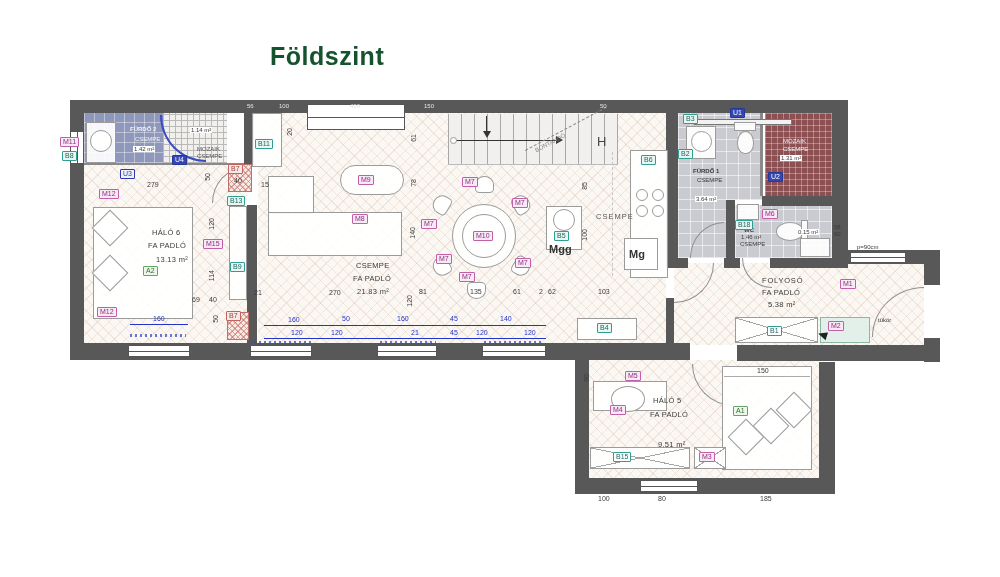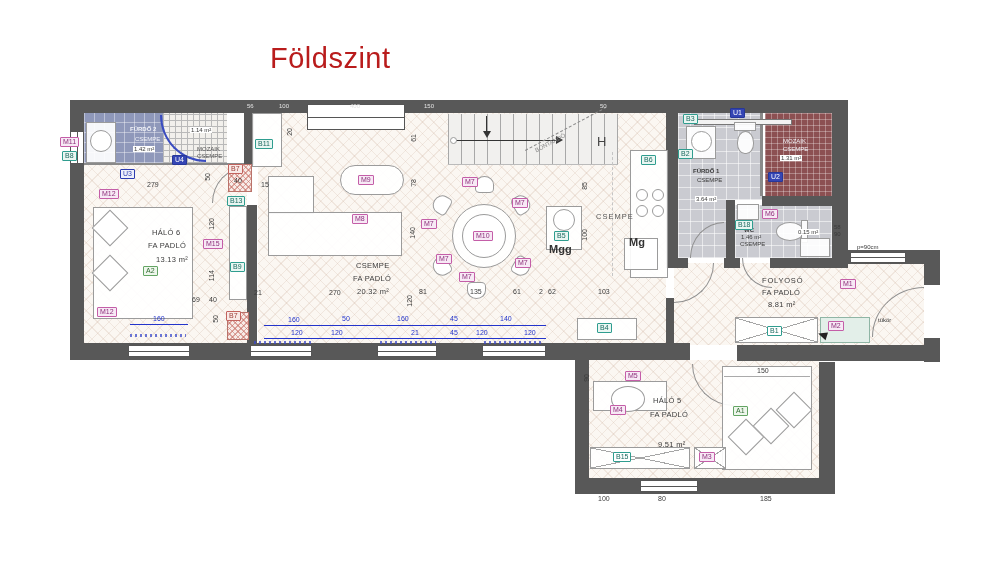--- a/index.html
+++ b/index.html
@@ -1,17 +1,17 @@
 <!DOCTYPE html>
 <html><head>
 <meta charset="utf-8">
 <style>
   html,body{margin:0;padding:0;background:#fff;font-family:"Liberation Sans",sans-serif}
   .plan{position:relative;width:1000px;height:577px;background:#fff;overflow:hidden}
-  .title{position:absolute;font-size:29px;font-weight:normal;color:#b91c1c;letter-spacing:.5px}
+  .title{position:absolute;font-size:25px;font-weight:bold;color:#14532d;letter-spacing:.5px}
   .w{position:absolute;background:#585858}
   .wl{position:absolute;background:#8a8a8a}
   .fl{position:absolute}
   .wood{background:repeating-linear-gradient(45deg,rgba(202,172,152,.22) 0 1px,transparent 1px 8px),repeating-linear-gradient(-45deg,rgba(202,172,152,.22) 0 1px,transparent 1px 8px),#fbf7f2}
   .btile{background:repeating-linear-gradient(0deg,rgba(255,255,255,.4) 0 1px,transparent 1px 10px),repeating-linear-gradient(90deg,rgba(255,255,255,.4) 0 1px,transparent 1px 10px),#8f98ba}
   .gtile{background:repeating-linear-gradient(0deg,rgba(255,255,255,.55) 0 1px,transparent 1px 12px),repeating-linear-gradient(90deg,rgba(255,255,255,.55) 0 1px,transparent 1px 12px),#cacbd1}
   .mos1{background:repeating-linear-gradient(0deg,#b9b9b9 0 1px,transparent 1px 6px),repeating-linear-gradient(90deg,#b9b9b9 0 1px,transparent 1px 6px),#f2f0ec}
   .mos2{background:repeating-linear-gradient(0deg,rgba(255,255,255,.3) 0 1px,transparent 1px 6px),repeating-linear-gradient(90deg,rgba(255,255,255,.3) 0 1px,transparent 1px 6px),#8c5052}
   .stairs{background:repeating-linear-gradient(90deg,#a8a8a8 0 1px,transparent 1px 13px),#f1f0ee;border-bottom:1px solid #bbb}
   .shaft{position:absolute;background:repeating-linear-gradient(45deg,rgba(198,106,96,.55) 0 1px,transparent 1px 4px),repeating-linear-gradient(-45deg,rgba(198,106,96,.55) 0 1px,transparent 1px 4px),#f7ebe7;border:1px solid #b9736b;box-sizing:border-box}
@@ -189,21 +189,21 @@
   <div class="furn circ" style="left:462px;top:214px;width:44px;height:44px"></div>
   <span class="tg tm" style="left:473px;top:231px">M10</span>
   <span class="tg tm" style="left:462px;top:177px">M7</span>
   <span class="tg tm" style="left:512px;top:198px">M7</span>
   <span class="tg tm" style="left:515px;top:258px">M7</span>
   <span class="tg tm" style="left:459px;top:272px">M7</span>
   <span class="tg tm" style="left:436px;top:254px">M7</span>
   <span class="tg tm" style="left:421px;top:219px">M7</span>
   <div class="rt" style="left:356px;top:261px">CSEMPE</div>
   <div class="rt" style="left:353px;top:274px">FA PADLÓ</div>
-  <div class="rt" style="left:357px;top:287px">20.32 m²</div>
+  <div class="rt" style="left:357px;top:287px">21.83 m²</div>
   <div class="furn" style="left:577px;top:318px;width:60px;height:22px"></div>
   <span class="tg tb" style="left:597px;top:323px">B4</span>
   <span class="dm dv" style="left:410px;top:134px">61</span>
   <span class="dm dv" style="left:410px;top:179px">78</span>
   <span class="dm dv" style="left:409px;top:227px">140</span>
   <span class="dm dv" style="left:406px;top:295px">120</span>
   <span class="dm" style="left:254px;top:289px">21</span>
   <span class="dm" style="left:329px;top:289px">270</span>
   <span class="dm" style="left:419px;top:288px">81</span>
   <span class="dm" style="left:470px;top:288px">135</span>
@@ -218,21 +218,21 @@
   <div class="furn circ" style="left:636px;top:189px;width:12px;height:12px"></div>
   <div class="furn circ" style="left:652px;top:189px;width:12px;height:12px"></div>
   <div class="furn circ" style="left:636px;top:205px;width:12px;height:12px"></div>
   <div class="furn circ" style="left:652px;top:205px;width:12px;height:12px"></div>
   <span class="tg tb" style="left:641px;top:155px">B6</span>
   <div class="furn" style="left:546px;top:206px;width:36px;height:44px"></div>
   <div class="furn circ" style="left:553px;top:209px;width:22px;height:22px"></div>
   <span class="tg tb" style="left:554px;top:231px">B5</span>
   <div class="rt big" style="left:549px;top:243px">Mgg</div>
   <div class="furn" style="left:624px;top:238px;width:34px;height:32px"></div>
-  <div class="rt big" style="left:629px;top:236px">Mg</div>
+  <div class="rt big" style="left:629px;top:248px">Mg</div>
   <span class="dm dv" style="left:581px;top:182px">85</span>
   <span class="dm dv" style="left:581px;top:229px">100</span>
 
   <div class="furn" style="left:694px;top:119px;width:98px;height:6px;background:#f2f2f2;border-color:#777"></div>
   <span class="tg tu" style="left:730px;top:108px">U1</span>
   <span class="tg tb" style="left:683px;top:114px">B3</span>
   <span class="tg tb" style="left:678px;top:149px">B2</span>
   <div class="furn" style="left:686px;top:126px;width:30px;height:33px"></div>
   <div class="furn circ" style="left:691px;top:131px;width:21px;height:21px"></div>
   <div class="furn" style="left:734px;top:122px;width:22px;height:9px"></div>
@@ -250,21 +250,21 @@
   <div class="furn" style="left:776px;top:222px;width:28px;height:19px;border-radius:50%"></div>
   <div class="furn" style="left:801px;top:220px;width:7px;height:23px"></div>
   <div class="rt rts" style="left:744px;top:227px;font-weight:bold">WC</div>
   <div class="rt rts" style="left:741px;top:234px">1.46 m²</div>
   <div class="rt rts" style="left:740px;top:241px">CSEMPE</div>
   <div class="rt rts" style="left:797px;top:229px;background:#fff;padding:0 1px">0.15 m²</div>
   <div class="furn" style="left:800px;top:238px;width:30px;height:19px"></div>
 
   <div class="rt" style="left:762px;top:276px;letter-spacing:.8px">FOLYOSÓ</div>
   <div class="rt" style="left:762px;top:288px">FA PADLÓ</div>
-  <div class="rt" style="left:768px;top:300px">8.81 m²</div>
+  <div class="rt" style="left:768px;top:300px">5.38 m²</div>
   <span class="tg tm" style="left:840px;top:279px">M1</span>
   <div class="furn xbox" style="left:735px;top:317px;width:83px;height:26px"></div>
   <span class="tg tb" style="left:767px;top:326px;background:#fff">B1</span>
   <div class="furn" style="left:820px;top:317px;width:50px;height:26px;background:#e3efe9;border-color:#8fb5a5"></div>
   <span class="tg tm" style="left:828px;top:321px">M2</span>
   <div class="rt rts" style="left:878px;top:317px">tükör</div>
   <div class="tri" style="left:818px;top:331px;border-right:9px solid #222;border-top:4px solid transparent;border-bottom:4px solid transparent;transform:rotate(18deg)"></div>
   <div class="rt rts" style="left:857px;top:244px">p=90cm</div>
   <span class="dm" style="left:834px;top:223px;font-size:6px">58</span>
   <span class="dm" style="left:834px;top:230px;font-size:6px">90</span>

